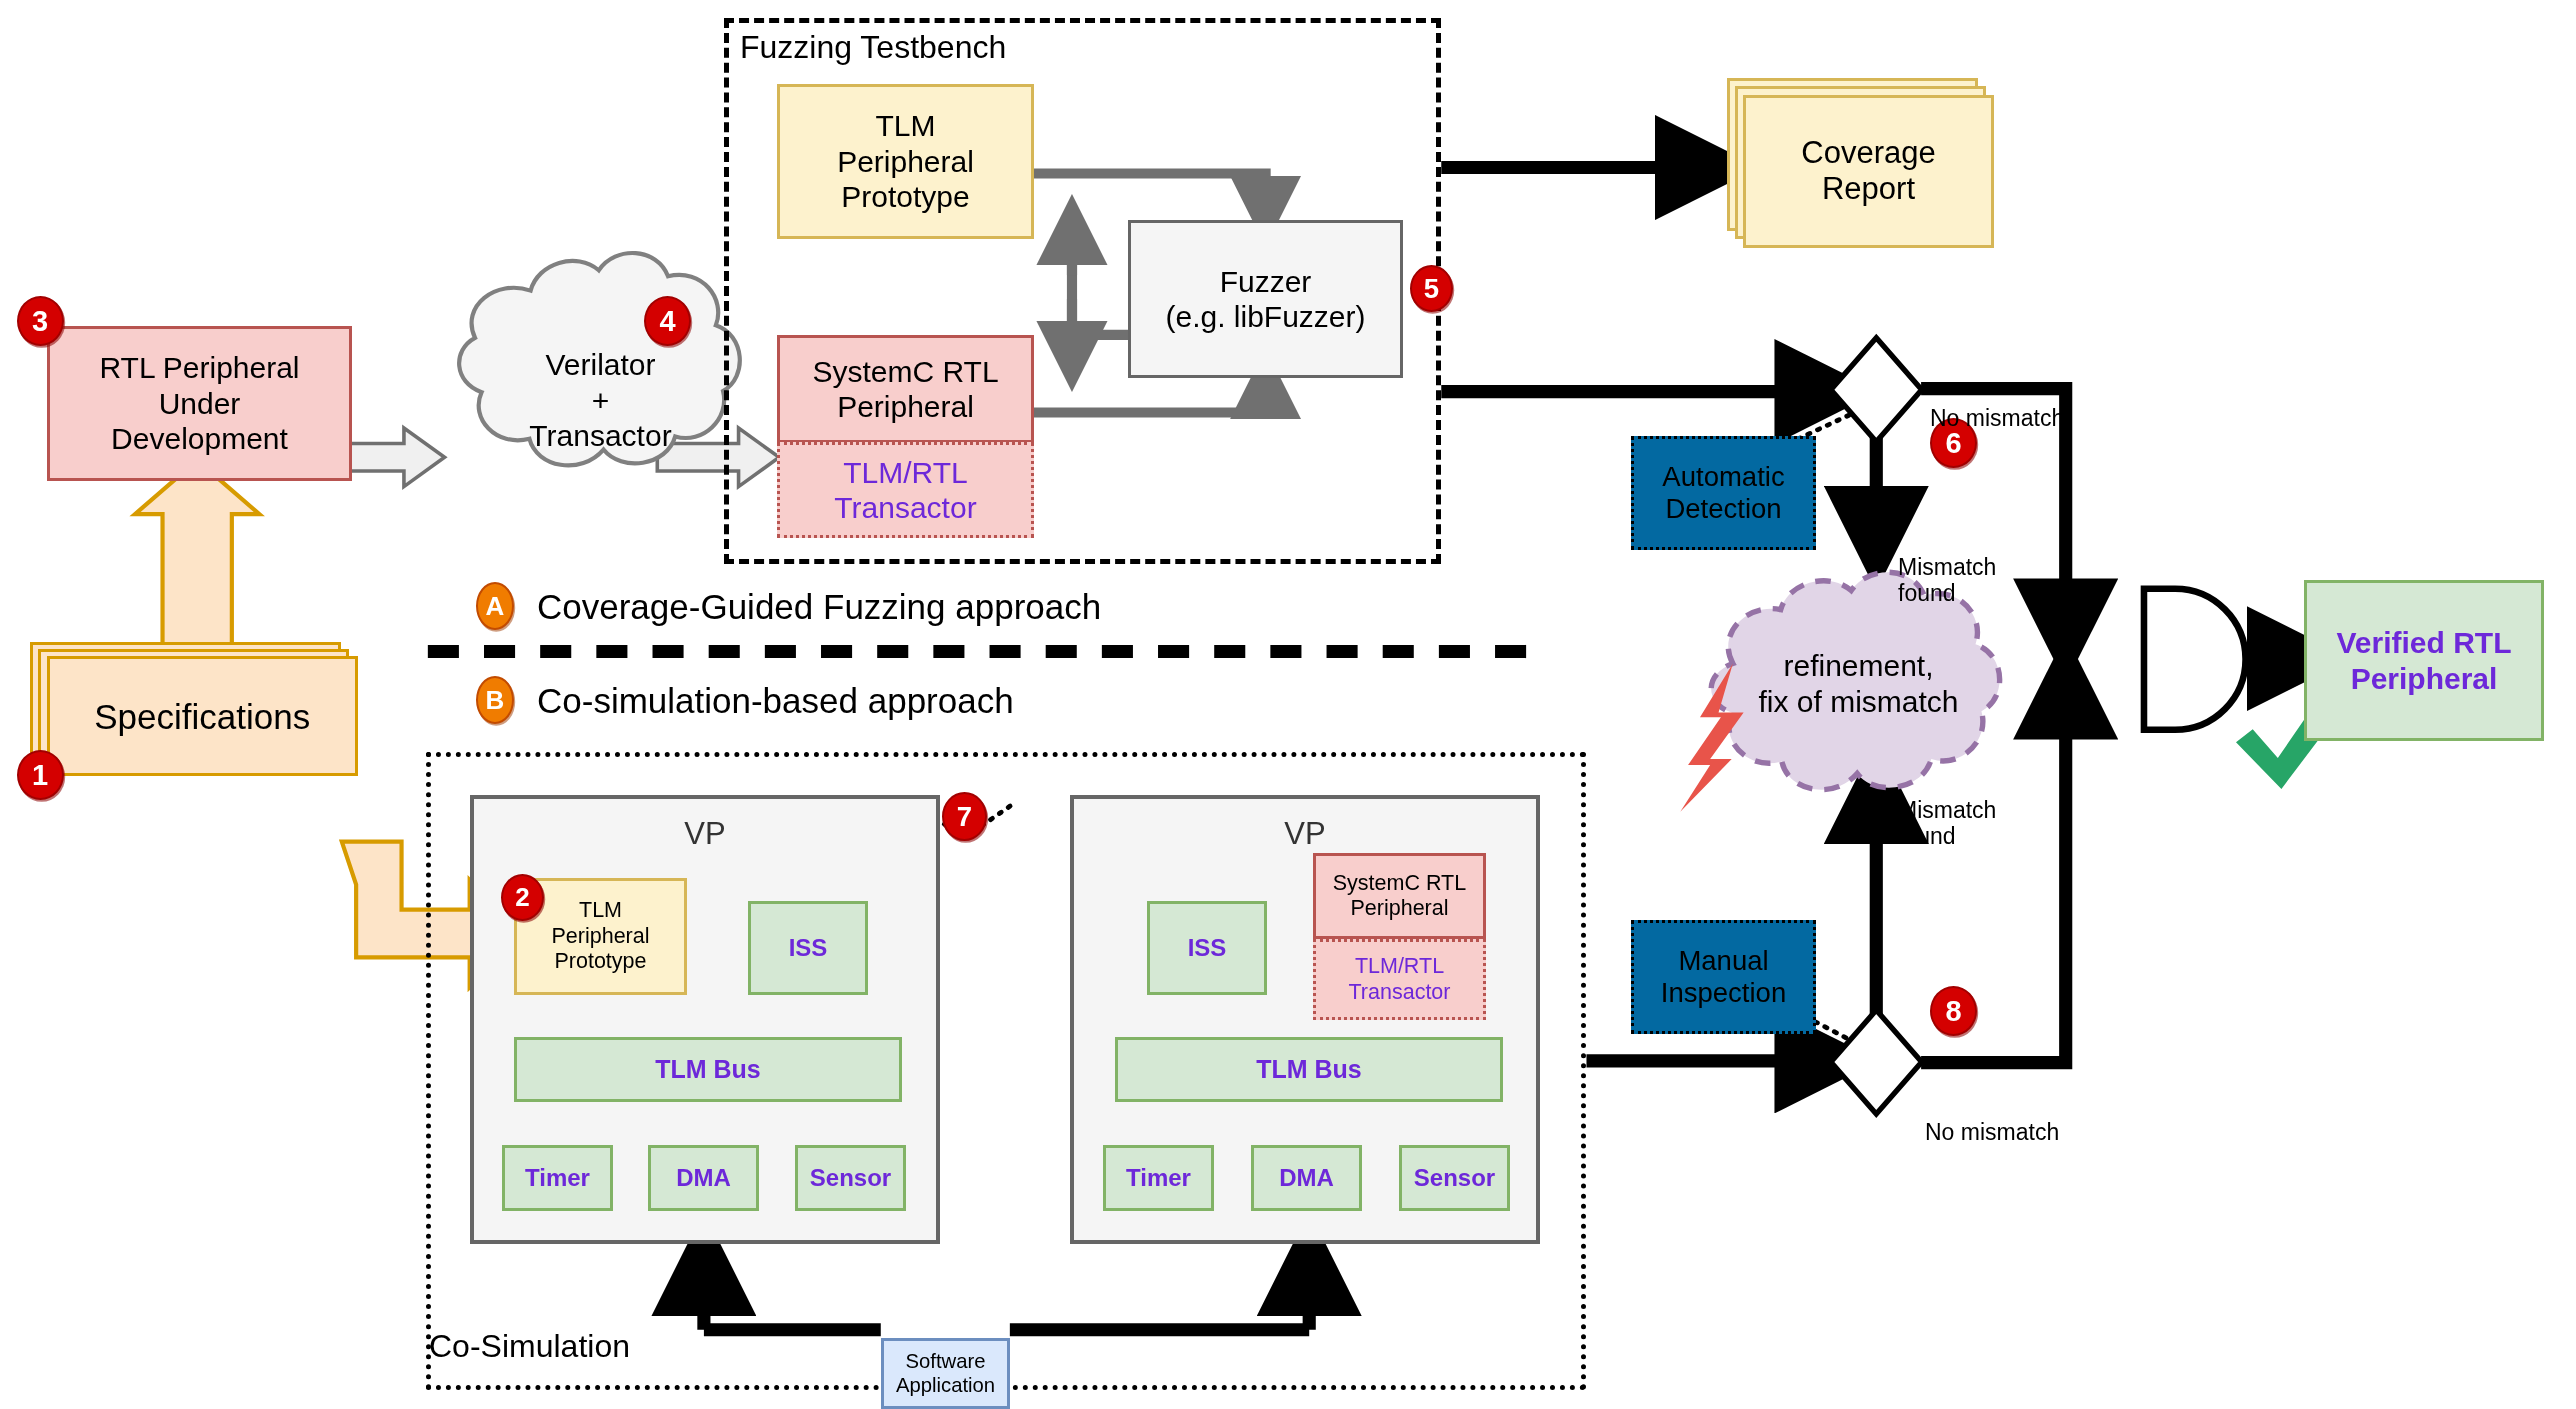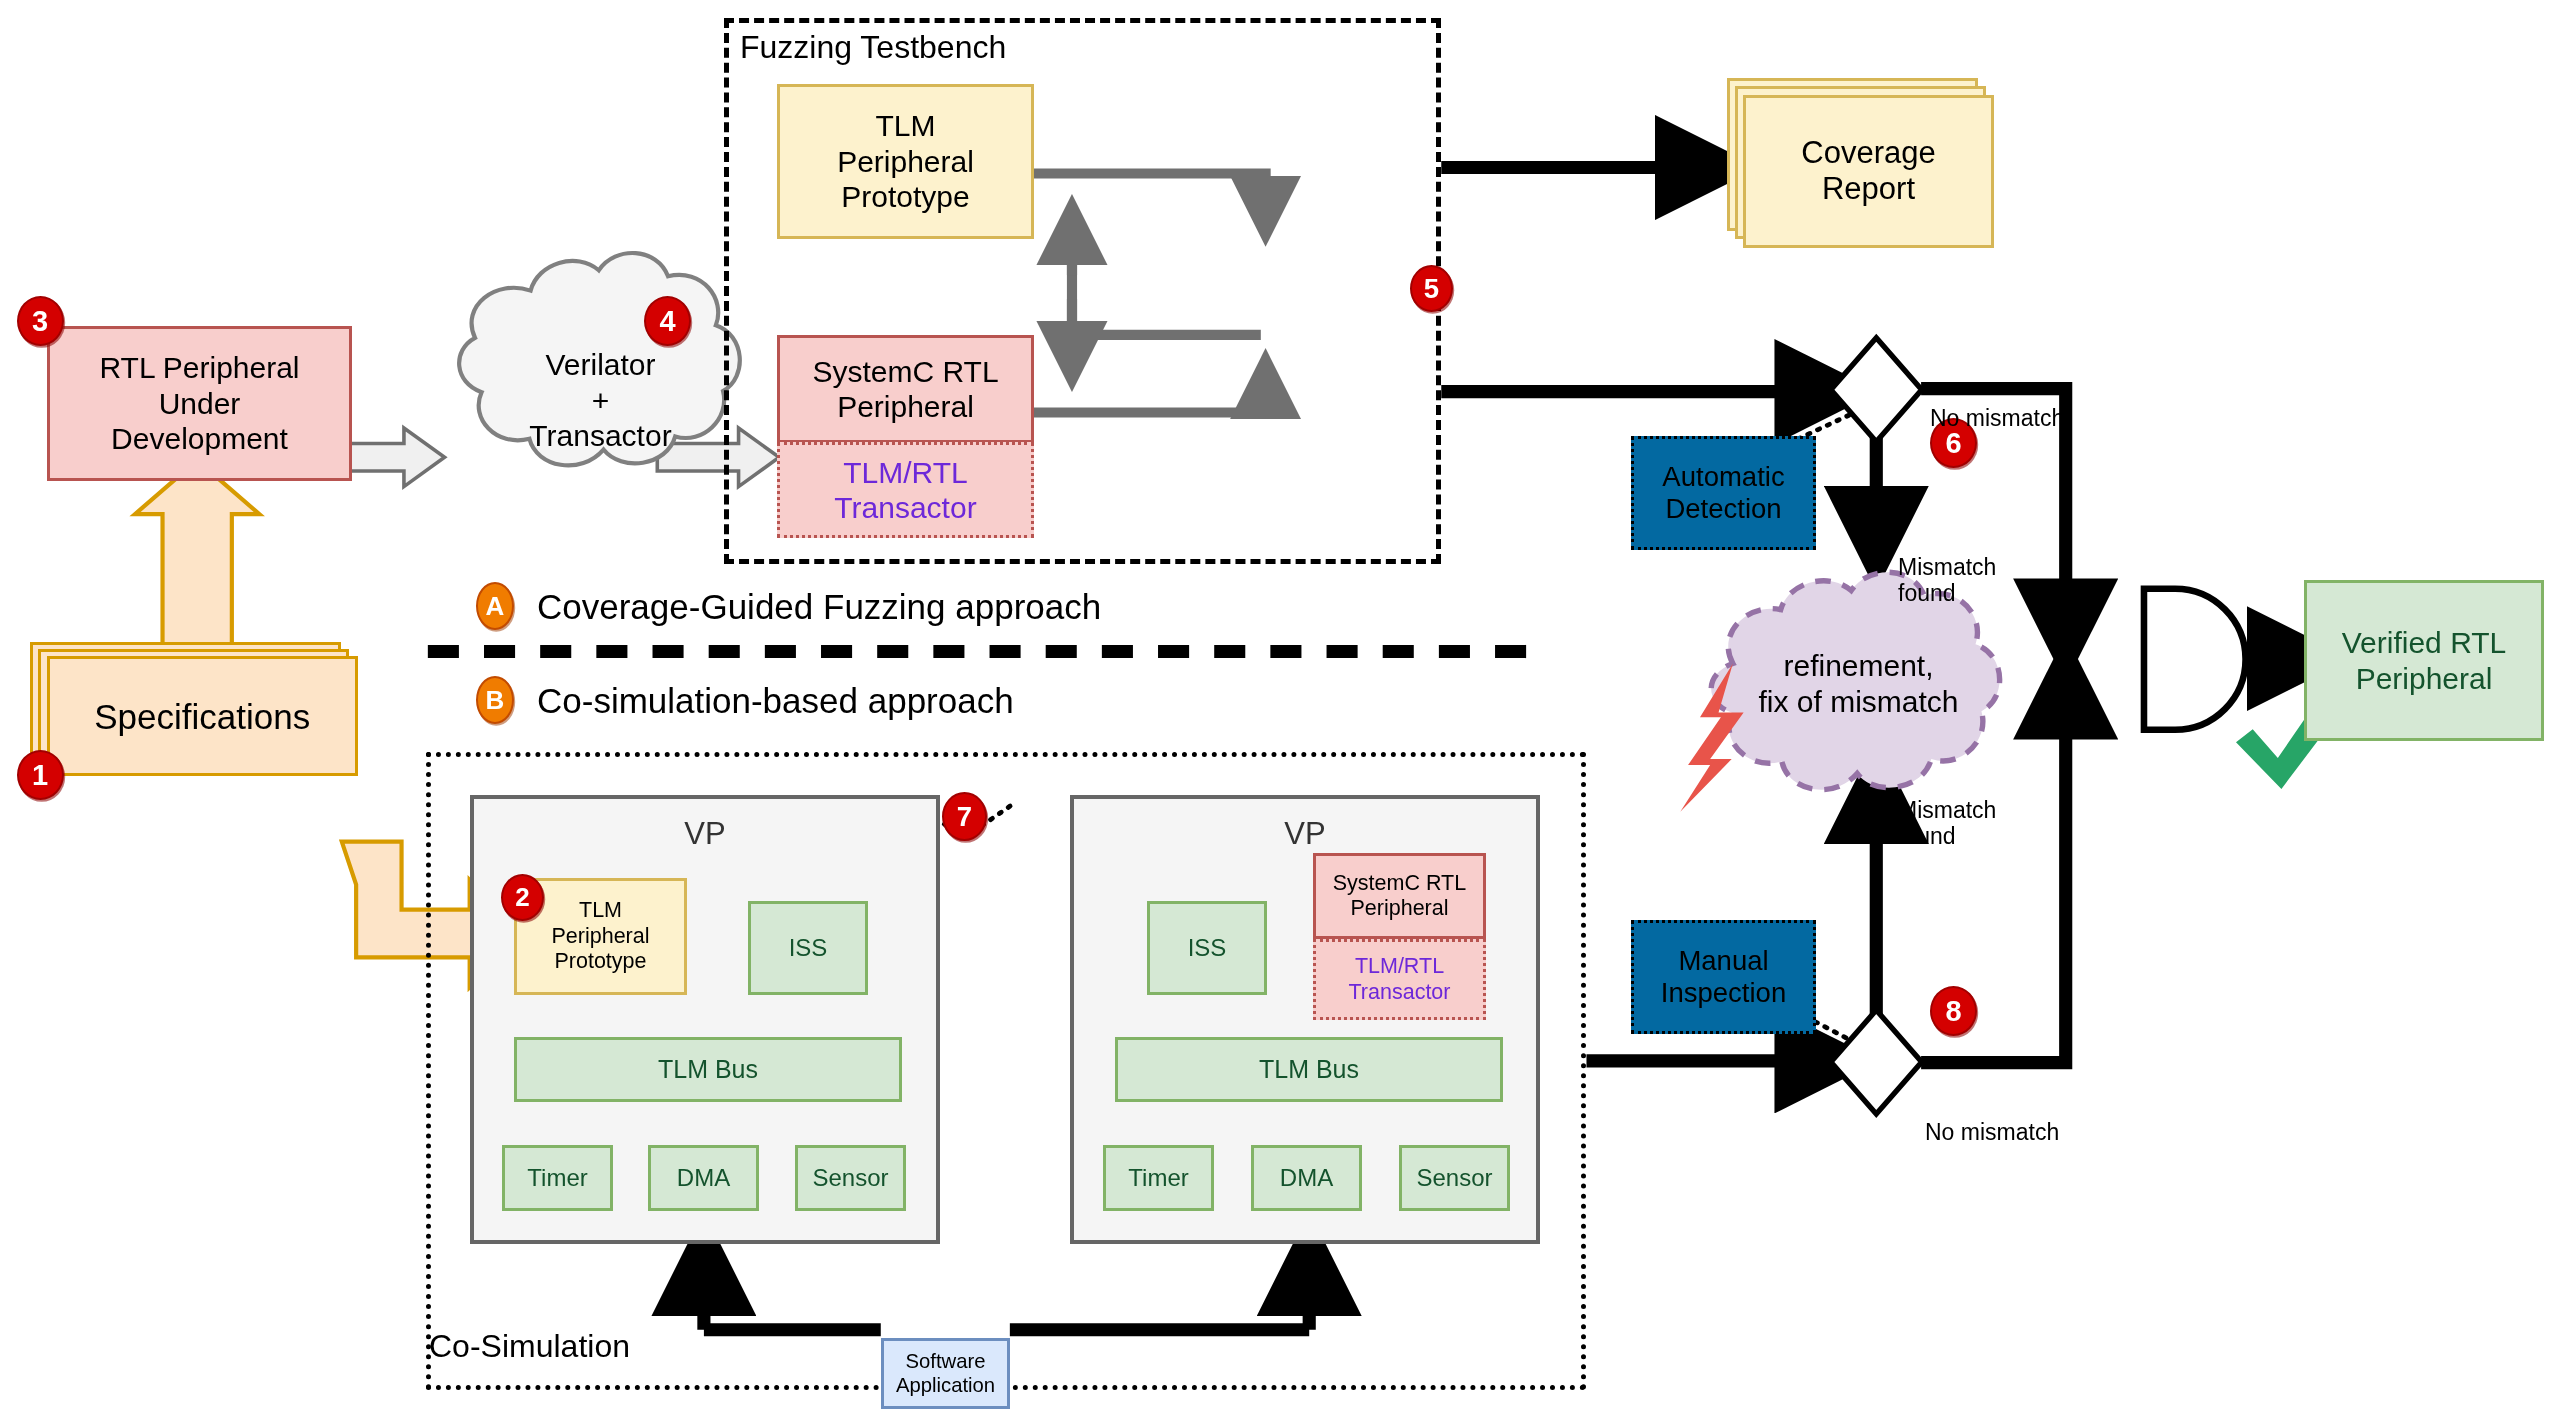--- a/index.html
+++ b/index.html
@@ -12,21 +12,21 @@
   
   .region-dashed{border:5.4px dashed #000;}
   .region-dotted{border:5.4px dotted #000;}
   .region-label{font-size:32px;color:#000;white-space:nowrap;}
 
   
   .box{border-width:3px;border-style:solid;}
   .box-yellow{background:#fdf2cd;border-color:#d6b656;color:#000;}
   .box-red{background:#f8cecc;border-color:#b85450;color:#000;}
   .box-red-dotted{background:#f8cecc;border-style:dotted;border-color:#b85450;border-width:3.6px;color:#6d28d9;}
-  .box-green{background:#d5e8d4;border-color:#82b366;color:#14532d;}
+  .box-green{background:#d5e8d4;border-color:#82b366;color:#6d28d9;font-weight:bold;}
   .box-gray{background:#f5f5f5;border-color:#666666;color:#000;}
   .box-blue{background:#dae8fc;border-color:#6c8ebf;color:#000;}
   .box-vp{background:#f5f5f5;border-color:#666666;border-width:4.2px;}
   .note-dotted{border:3.6px dotted #000;background:#0369a1;color:#000;}
 
   
   .marker{border-radius:50%;background:#d40000;border:2.4px solid #a20000;
           color:#fff;font-weight:bold;display:flex;align-items:center;justify-content:center;
           box-shadow:1.2px 1.8px 0 rgba(140,0,0,.55);}
   .marker-orange{background:#f07c00;border-color:#c24b00;box-shadow:1.2px 1.8px 0 rgba(160,60,0,.5);}
@@ -159,20 +159,24 @@
 
   <div class="abs region-dashed" style="left:724px;top:18px;width:717px;height:546px;"></div>
   <div class="abs region-label" style="left:740px;top:29px;">Fuzzing Testbench</div>
 
   <div class="abs box box-yellow ctr" style="left:777px;top:84px;width:257px;height:155px;flex-direction:column;font-size:30px;">
     <span>TLM</span>
     <span>Peripheral</span>
     <span>Prototype</span>
   </div>
 
+  <div class="abs box box-gray ctr" style="left:1128px;top:220px;width:275px;height:158px;flex-direction:column;font-size:30px;">
+    <span>Fuzzer</span>
+    <span>(e.g. libFuzzer)</span>
+  </div>
   <div class="abs marker" style="left:1410px;top:265px;width:43px;height:47px;font-size:27.5px;">5</div>
 
   <div class="abs box box-red ctr" style="left:777px;top:335px;width:257px;height:108px;flex-direction:column;font-size:30px;">
     <span>SystemC RTL</span>
     <span>Peripheral</span>
   </div>
   <div class="abs box-red-dotted ctr" style="left:777px;top:442px;width:257px;height:96px;flex-direction:column;font-size:30px;">
     <span>TLM/RTL</span>
     <span>Transactor</span>
   </div>

